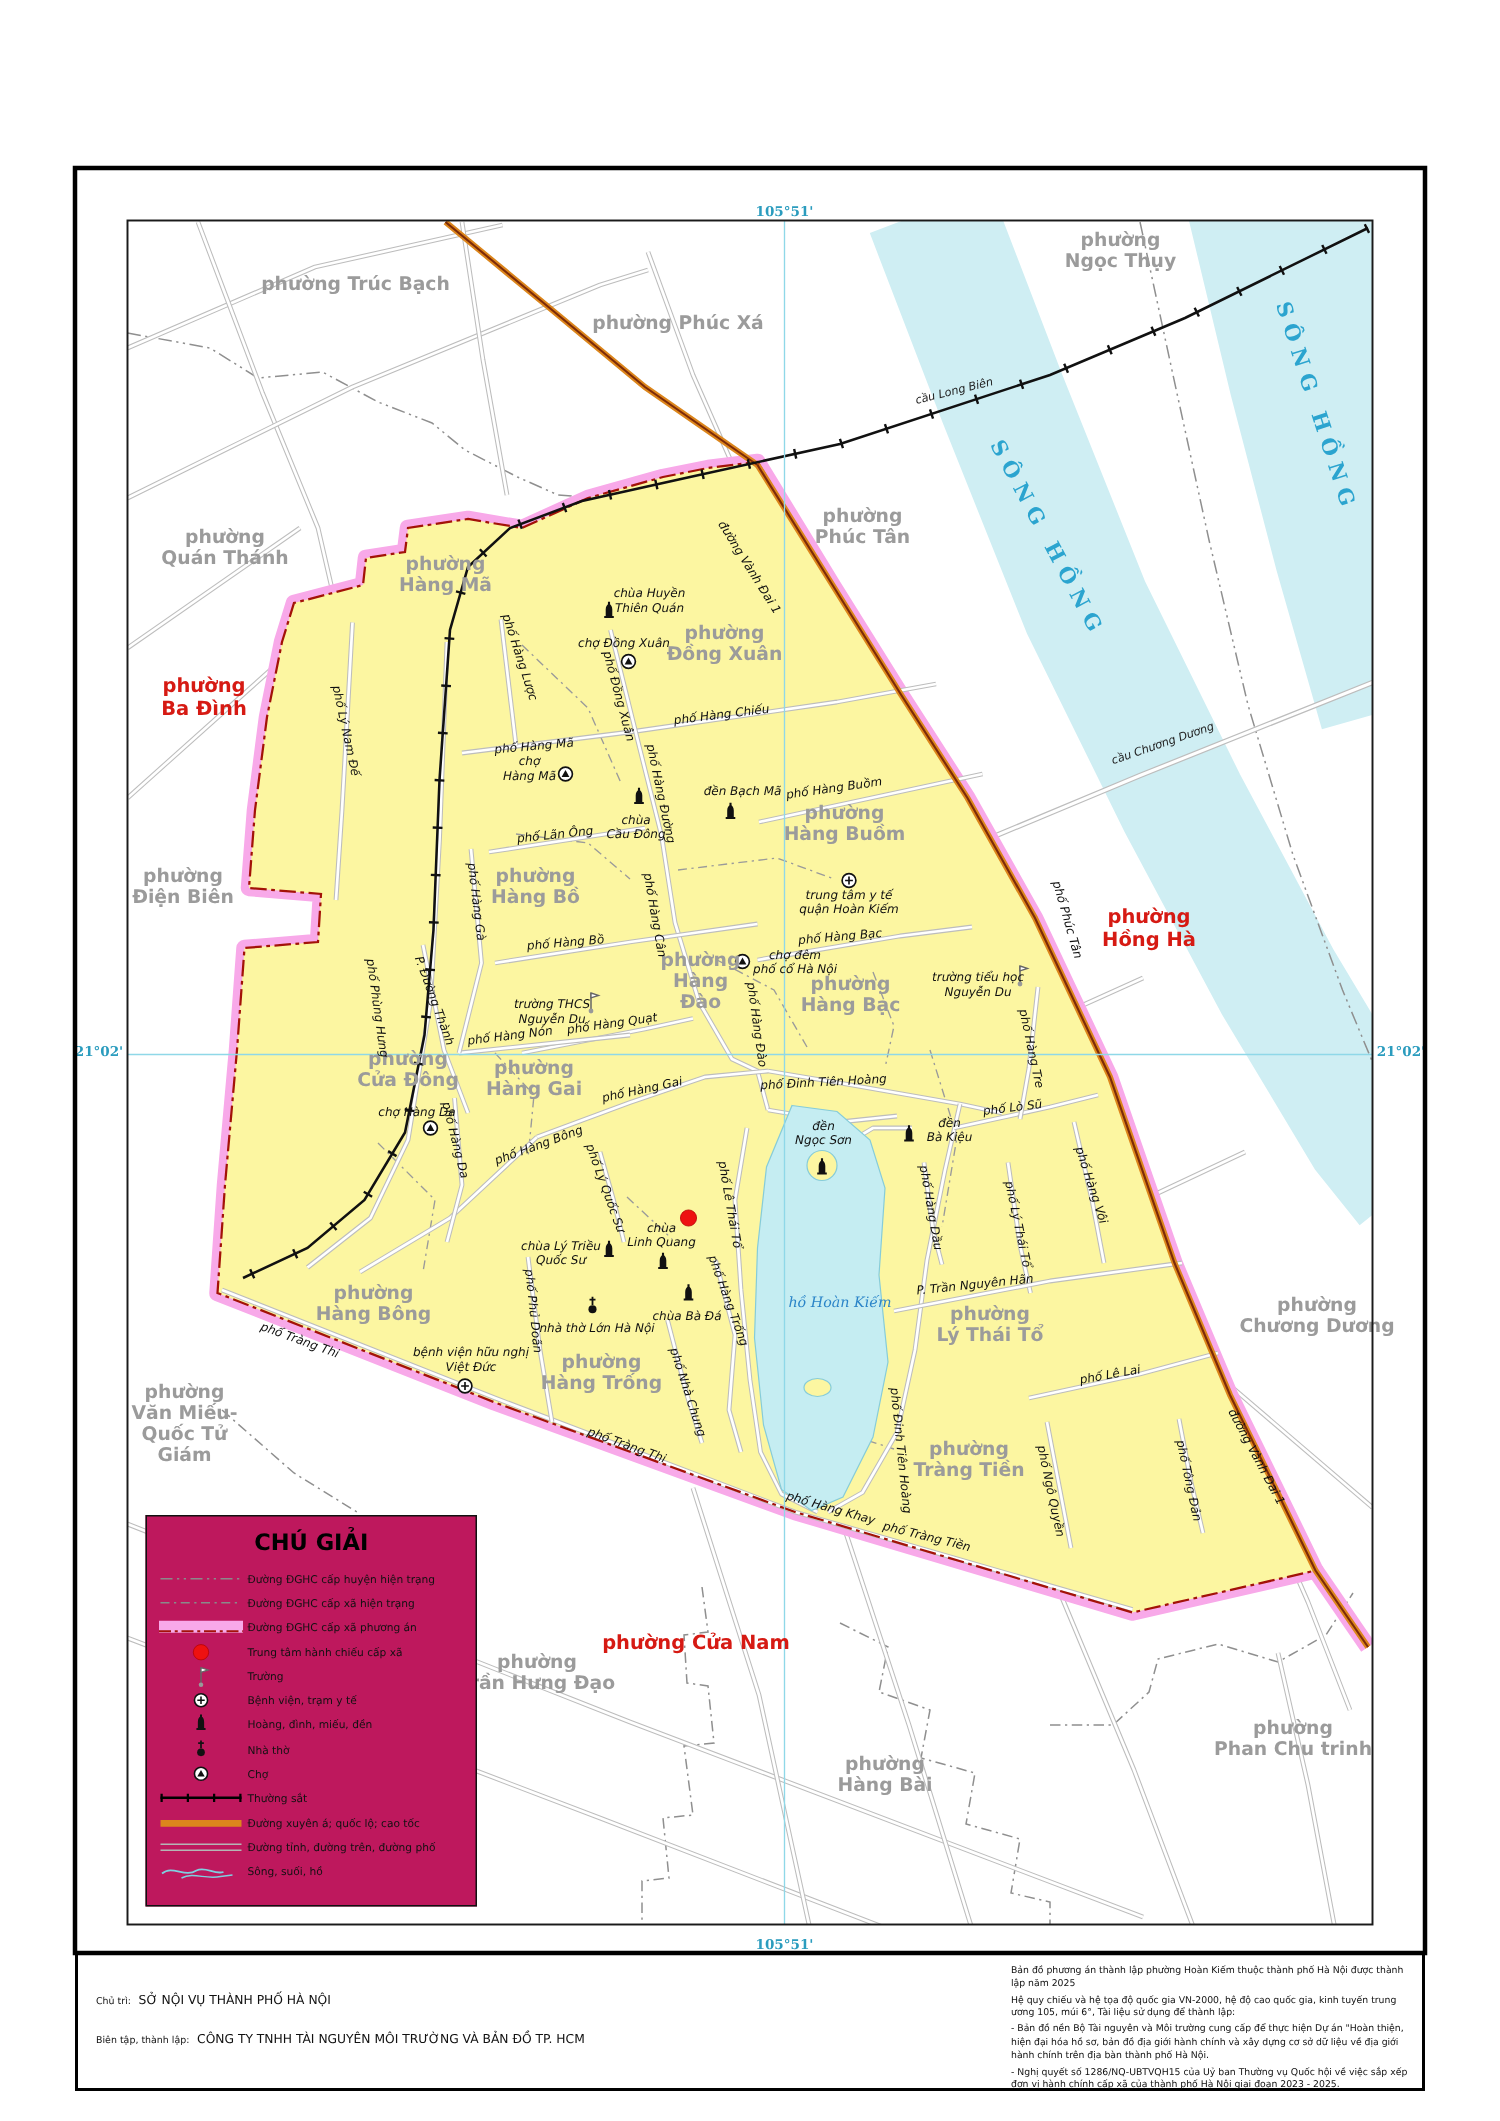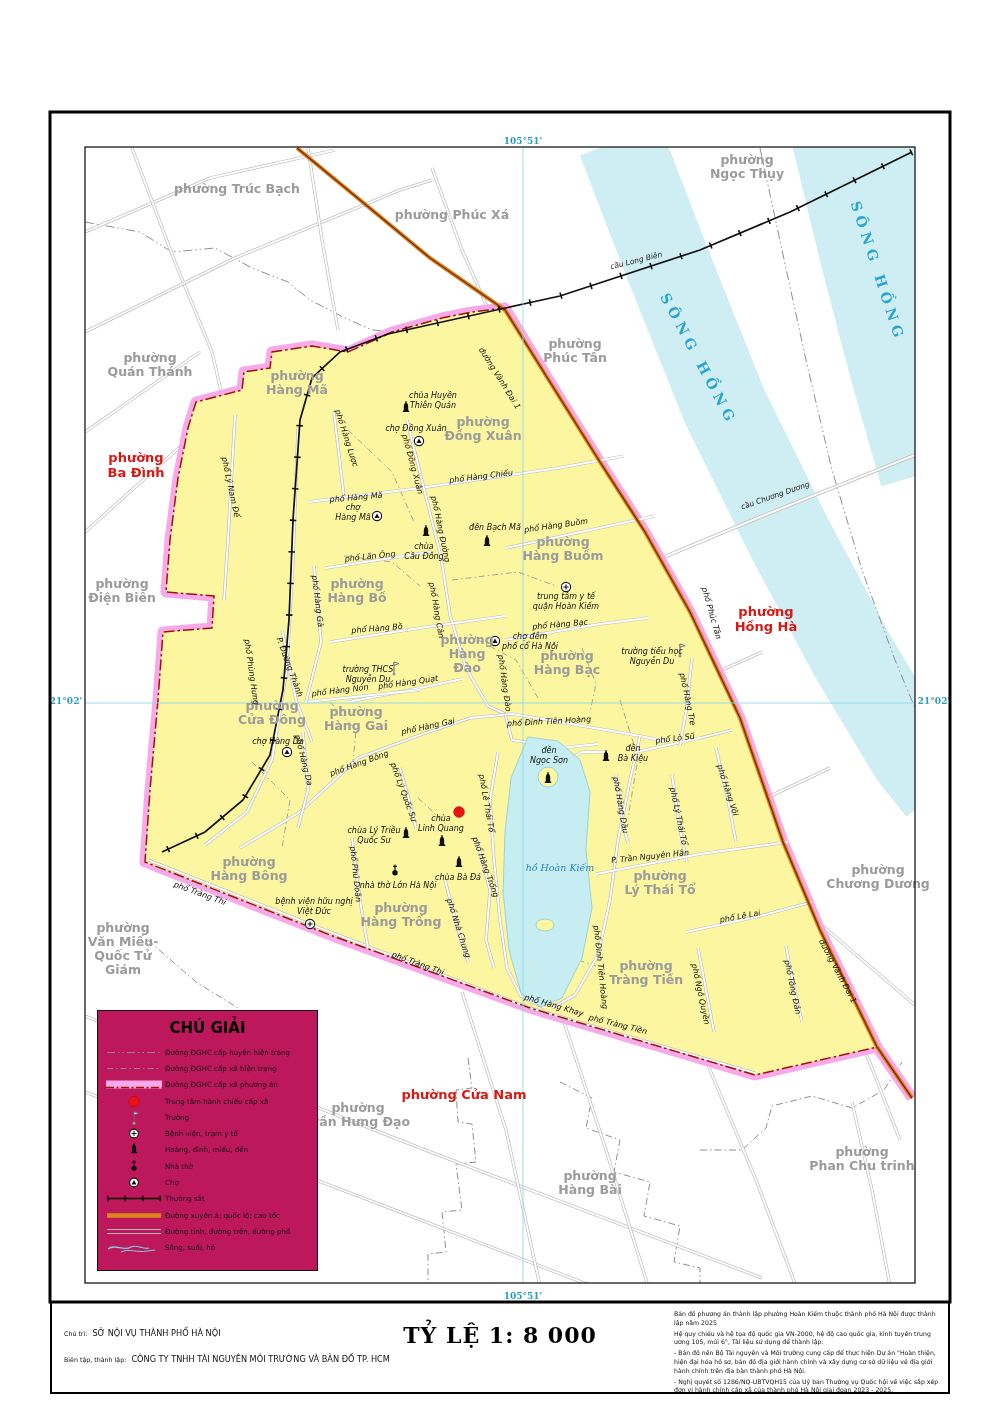--- a/index.html
+++ b/index.html
@@ -648,21 +648,20 @@
       </div>
   </div>
 
   <div class="footer">
     <div class="f-left">
       <div><span class="f-lbl">Chủ trì:</span>
            <span class="f-val">SỞ NỘI VỤ THÀNH PHỐ HÀ NỘI</span></div>
       <div><span class="f-lbl">Biên tập, thành lập:</span>
            <span class="f-val">CÔNG TY TNHH TÀI NGUYÊN MÔI TRƯỜNG VÀ BẢN ĐỒ TP. HCM</span></div>
     </div>
-    <div class="f-scale">TỶ LỆ 1: 8 000</div>
     <div class="f-notes" id="f-notes">
         <p>Bản đồ phương án thành lập phường Hoàn Kiếm thuộc thành phố Hà Nội được thành lập năm 2025</p>
         <p>Hệ quy chiếu và hệ tọa độ quốc gia VN-2000, hệ độ cao quốc gia, kinh tuyến trung ương 105, múi 6°, Tài liệu sử dụng để thành lập:</p>
         <p>- Bản đồ nền Bộ Tài nguyên và Môi trường cung cấp để thực hiện Dự án "Hoàn thiện, hiện đại hóa hồ sơ, bản đồ địa giới hành chính và xây dựng cơ sở dữ liệu về địa giới hành chính trên địa bàn thành phố Hà Nội.</p>
         <p>- Nghị quyết số 1286/NQ-UBTVQH15 của Uỷ ban Thường vụ Quốc hội về việc sắp xếp đơn vị hành chính cấp xã của thành phố Hà Nội giai đoạn 2023 - 2025.</p>
       </div>
   </div>
 </div>
 
 </body></html>

